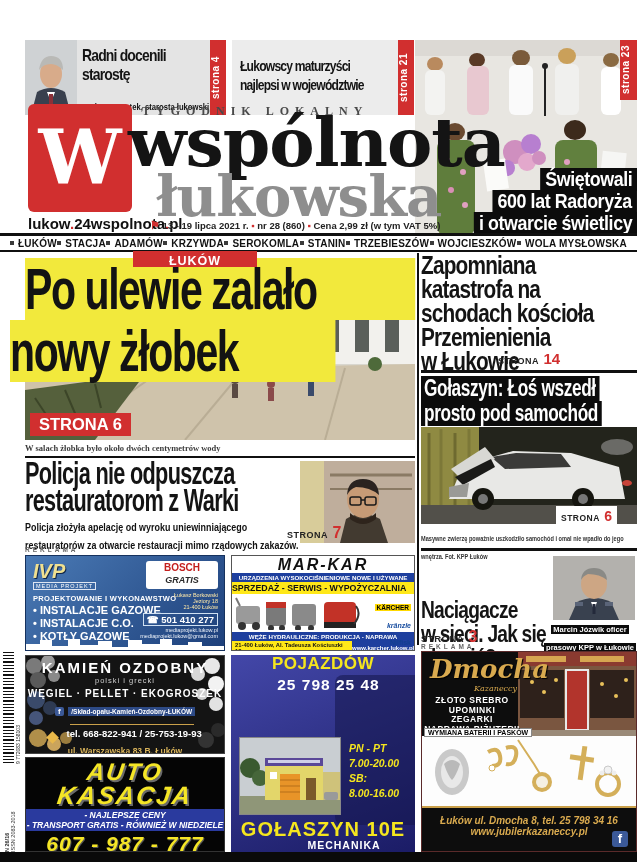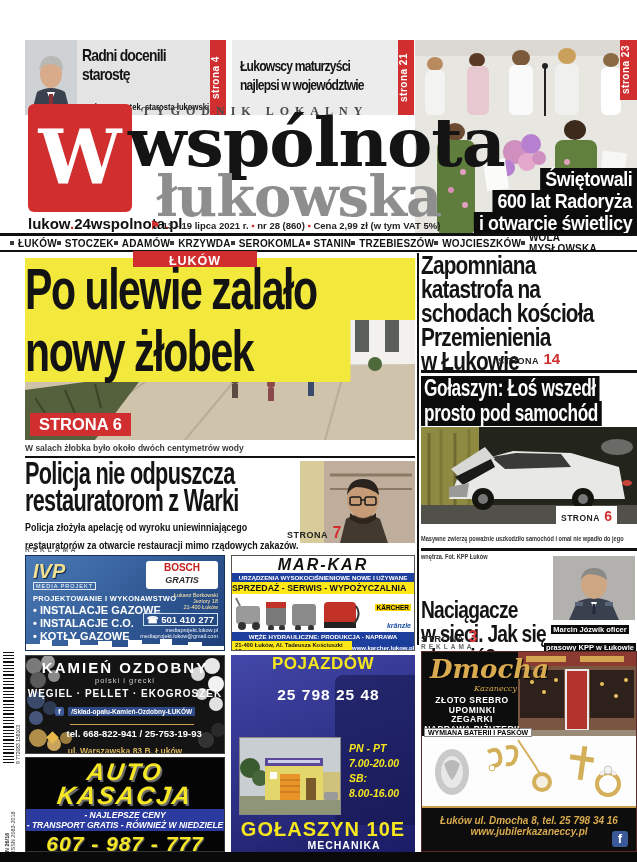--- a/index.html
+++ b/index.html
@@ -16,21 +16,21 @@
        writing-mode:vertical-rl;transform:rotate(180deg);text-align:center;letter-spacing:.5px;}
   .hl{font-weight:900;letter-spacing:-1px;color:#141414;}
   .hl-lead{display:inline-block;transform:scaleX(.72);transform-origin:left top;background:#f2e93c;
        color:#131313;font-weight:900;font-size:57px;line-height:62px;letter-spacing:-2px;white-space:nowrap;}
   .blackstrip{display:inline-block;transform-origin:left top;white-space:nowrap;background:#0c0c0c;
        color:#fff;font-weight:900;padding:1px 5px 2px 4px;letter-spacing:-.5px;}
   .ovl{background:#0c0c0c;color:#fff;font-weight:900;padding:1px 6px 2px 6px;letter-spacing:-.5px;}
   .strona-label{font-size:9px;font-weight:800;color:#222;letter-spacing:.5px;}
   .strona-num{font-weight:900;color:#d12f2f;}
   .reklama{font-size:6.5px;letter-spacing:3px;color:#666;font-weight:600;}
-  .capt{color:#3c3c3c;font-weight:700;}
+  .capt{color:#3c3c3c;font-weight:700;font-family:Liberation Serif, serif;}
   .vtext{writing-mode:vertical-rl;transform:rotate(180deg);}
   .navitem{display:flex;align-items:center;font-weight:800;font-size:10px;letter-spacing:.2px;}
   .nb{display:inline-block;width:4px;height:4px;background:#3a3a3a;margin-right:4px;}
   .adtxt{line-height:1.1;}
 </style>
 </head>
 <body>
 
 <div class="page">
 
@@ -124,21 +124,21 @@
     <span>Cena 2,99 zł (w tym VAT 5%)</span>
   </div>
 
   <div class="abs" style="left:0;top:233px;width:637px;height:19px;border-top:3px solid #101010;border-bottom:2px solid #101010;display:flex;align-items:center;justify-content:space-between;padding:0 10px;box-sizing:border-box;z-index:5;background:#fff;">
     <span class="navitem">
         <i class="nb"></i>
         <span>ŁUKÓW</span>
       </span>
     <span class="navitem">
         <i class="nb"></i>
-        <span>STOCZEK</span>
+        <span>STACJA</span>
       </span>
     <span class="navitem">
         <i class="nb"></i>
         <span>ADAMÓW</span>
       </span>
     <span class="navitem">
         <i class="nb"></i>
         <span>KRZYWDA</span>
       </span>
     <span class="navitem">
@@ -207,21 +207,21 @@
       <path d="M290,14 l4,3 l4,-3" stroke="#333" fill="none"></path>
   </svg>
 
   <div class="abs" style="left:133px;top:251px;width:124px;height:16px;background:#d12f2f;z-index:5;text-align:center;">
     <span style="color:#fff;font-weight:900;font-size:12.5px;line-height:16px;letter-spacing:1px;">ŁUKÓW</span>
   </div>
 
   <div class="abs" style="left:25px;top:258px;z-index:3;">
     <span class="hl-lead" style="width:542px;">Po ulewie zalało</span>
   </div>
-  <div class="abs" style="left:25px;top:320px;z-index:3;">
+  <div class="abs" style="left:10px;top:320px;z-index:3;">
     <span class="hl-lead" style="width:452px;">nowy żłobek</span>
   </div>
 
 
   <div class="abs" style="left:30px;top:413px;background:#d12f2f;padding:2px 9px;z-index:4;">
     <span style="color:#fff;font-weight:900;font-size:16.5px;">STRONA 6</span>
   </div>
 
   <div class="abs capt" style="left:25px;top:443px;font-size:8.5px;">W salach żłobka było około dwóch centymetrów wody</div>
   <div class="abs" style="left:25px;top:456px;width:390px;height:2px;background:#101010;"></div>
@@ -438,21 +438,21 @@
       <div style="color:#fff;font-weight:900;font-style:italic;font-size:8.5px;line-height:10px;">- NAJLEPSZE CENY</div>
       <div style="color:#fff;font-weight:900;font-style:italic;font-size:8.5px;line-height:10px;">- TRANSPORT GRATIS - RÓWNIEŻ W NIEDZIELE</div>
     </div>
     <div style="font-weight:900;font-style:italic;font-size:21px;color:#f5e626;letter-spacing:1px;margin-top:1px;text-shadow:1px 1px 0 #555;">607 - 987 - 777</div>
   </div>
 
   <div class="abs" style="left:231px;top:655px;width:184px;height:197px;background:linear-gradient(160deg,#4347a8,#1b1c66);overflow:hidden;text-align:center;color:#fff;">
     <div class="abs" style="right:-10px;top:20px;width:90px;height:150px;background:#14164a;opacity:.55;border-radius:8px;"></div>
     <div style="position:relative;z-index:2;">
       <div style="color:#f5e61e;font-weight:900;font-size:17px;line-height:18px;letter-spacing:.5px;">POJAZDÓW</div>
-      <div style="font-weight:900;font-size:15.5px;letter-spacing:1px;margin-top:13px;padding-left:11px;">25 798 25 48</div>
+      <div style="font-weight:900;font-size:15.5px;letter-spacing:1px;margin-top:3px;padding-left:11px;">25 798 25 48</div>
     </div>
     <svg class="abs" style="left:8px;top:82px;border:1px solid #888;z-index:2;" width="100" height="76">
       <rect width="100" height="76" fill="#c9ced2"></rect>
       <rect x="0" y="58" width="100" height="18" fill="#8f9678"></rect>
       <circle cx="10" cy="30" r="10" fill="#3a5a30"></circle>
         <circle cx="20" cy="40" r="8" fill="#46663a"></circle>
       <rect x="25" y="20" width="58" height="8" fill="#5a4898"></rect>
       <rect x="28" y="22" width="52" height="3" fill="#cfcfe8"></rect>
       <rect x="25" y="28" width="58" height="34" fill="#e3d66a"></rect>
       <rect x="40" y="36" width="20" height="26" fill="#e89428"></rect>

